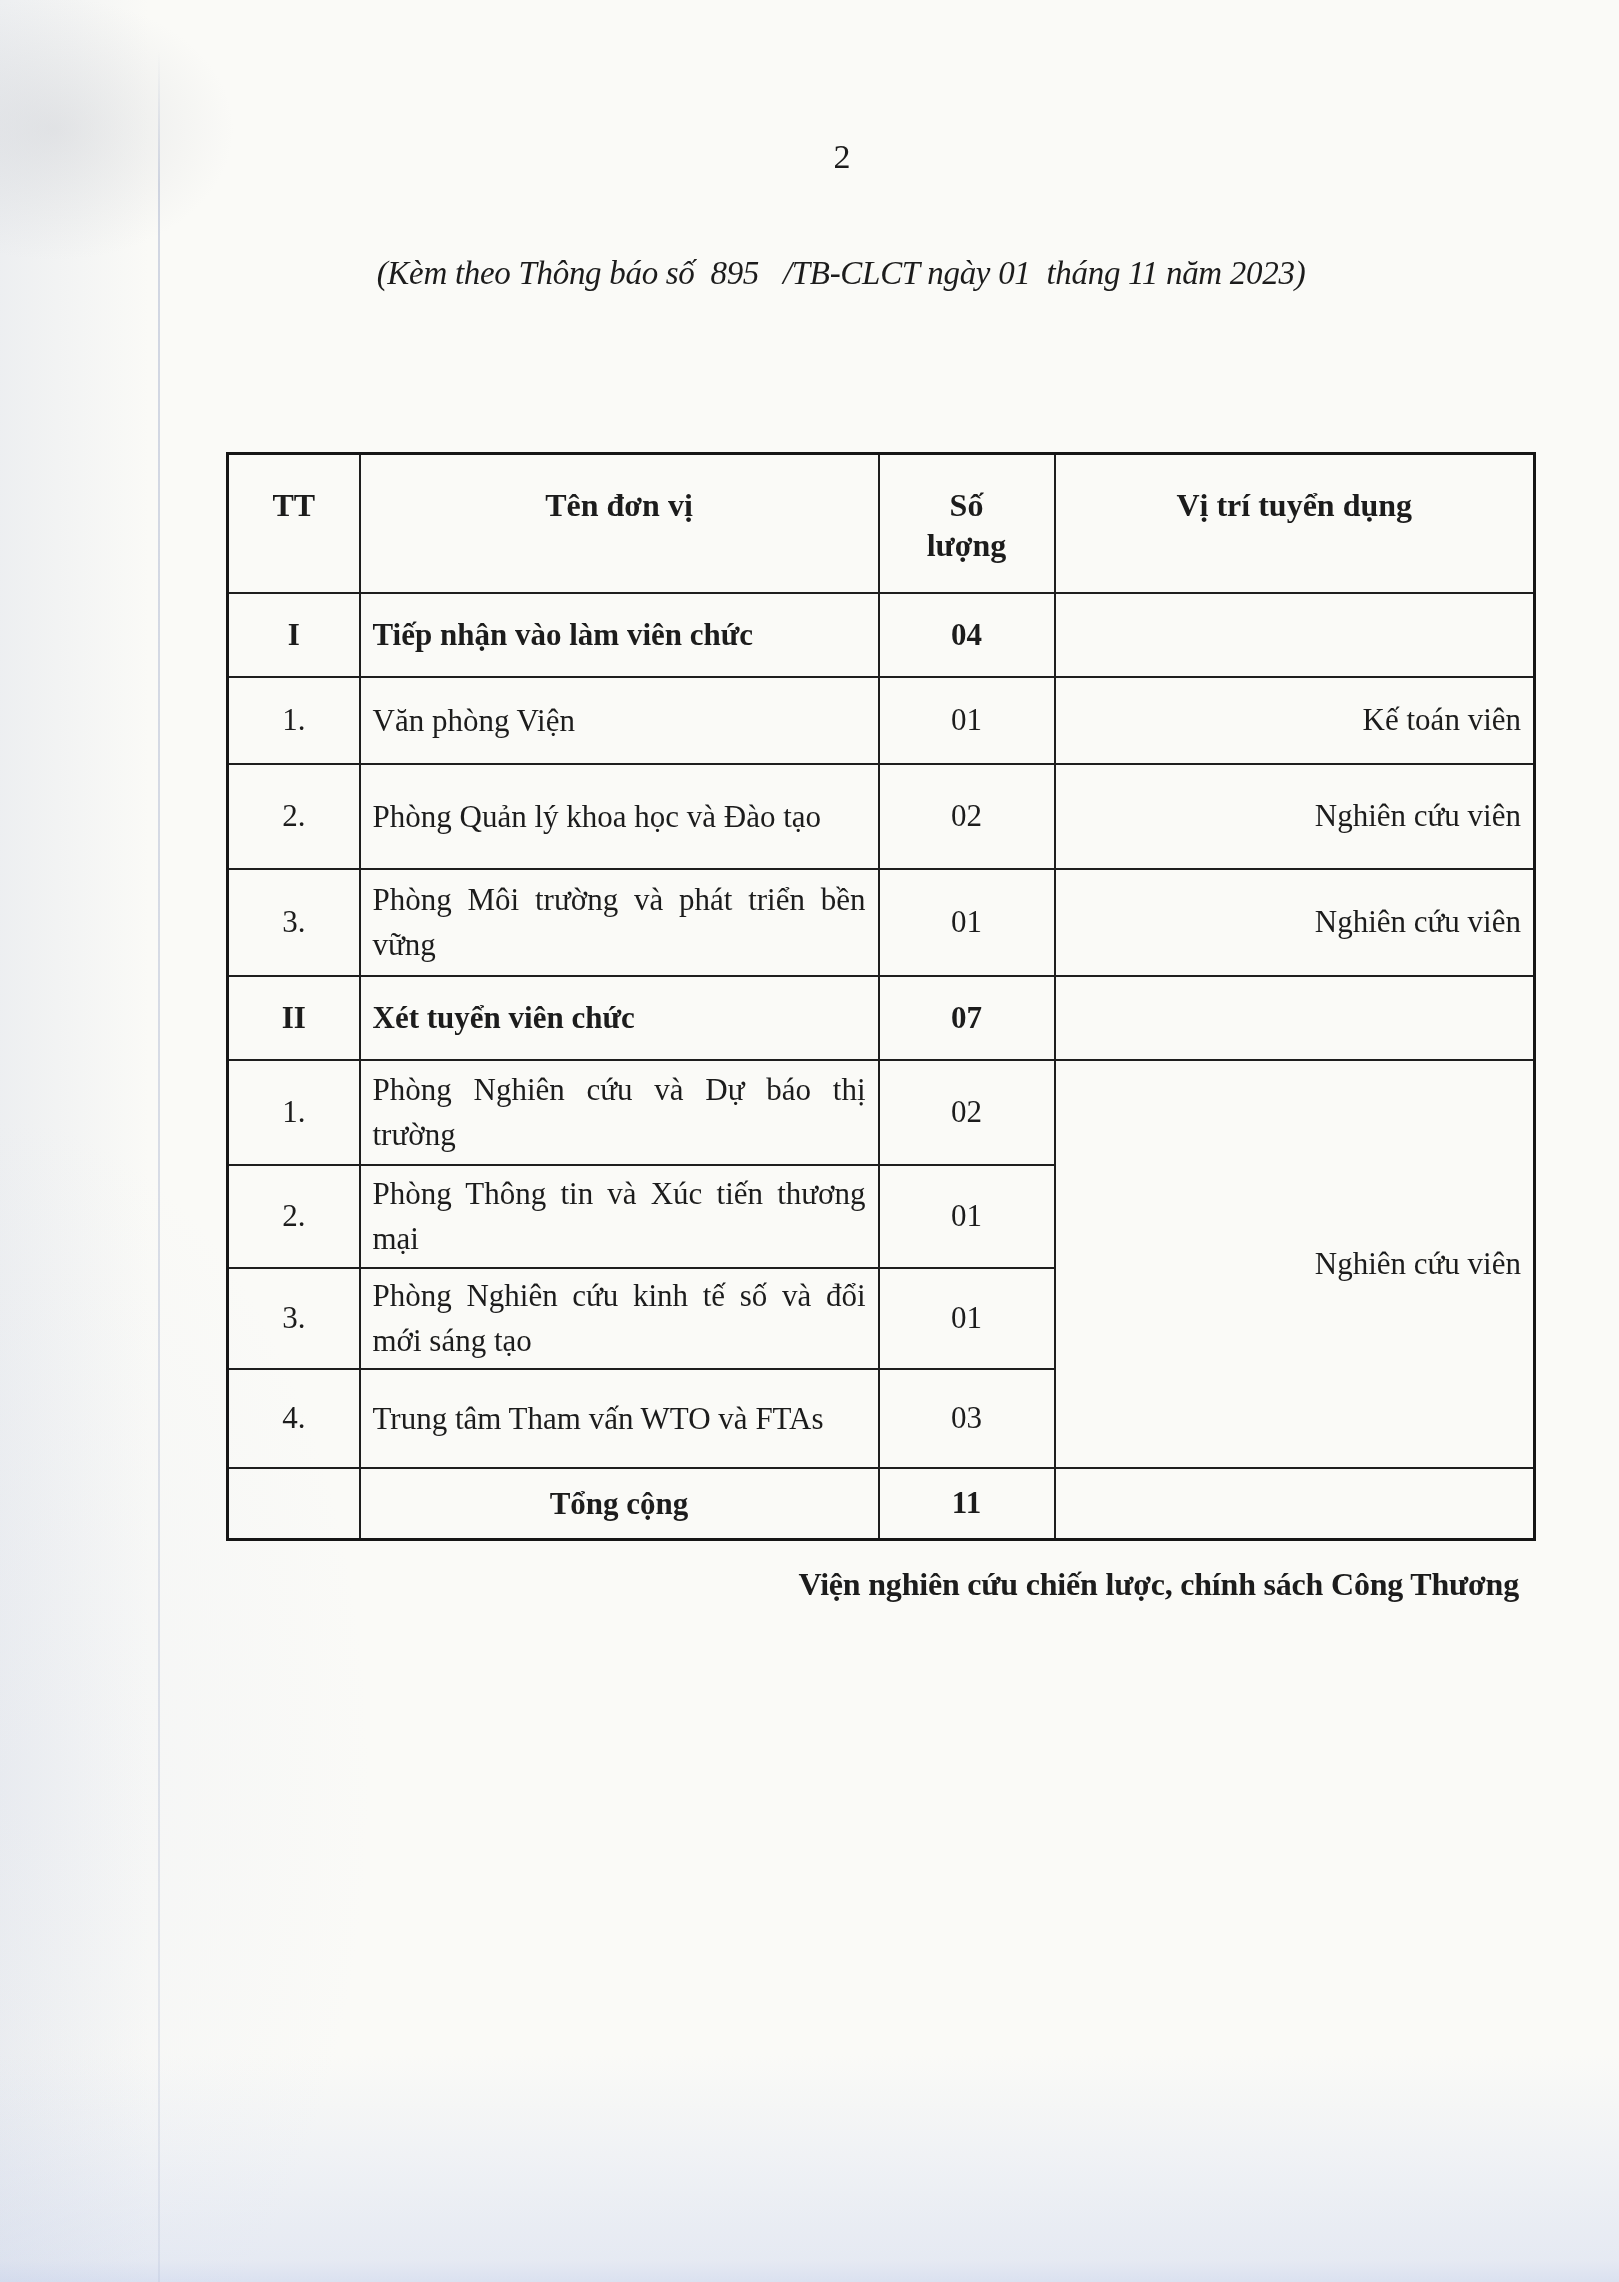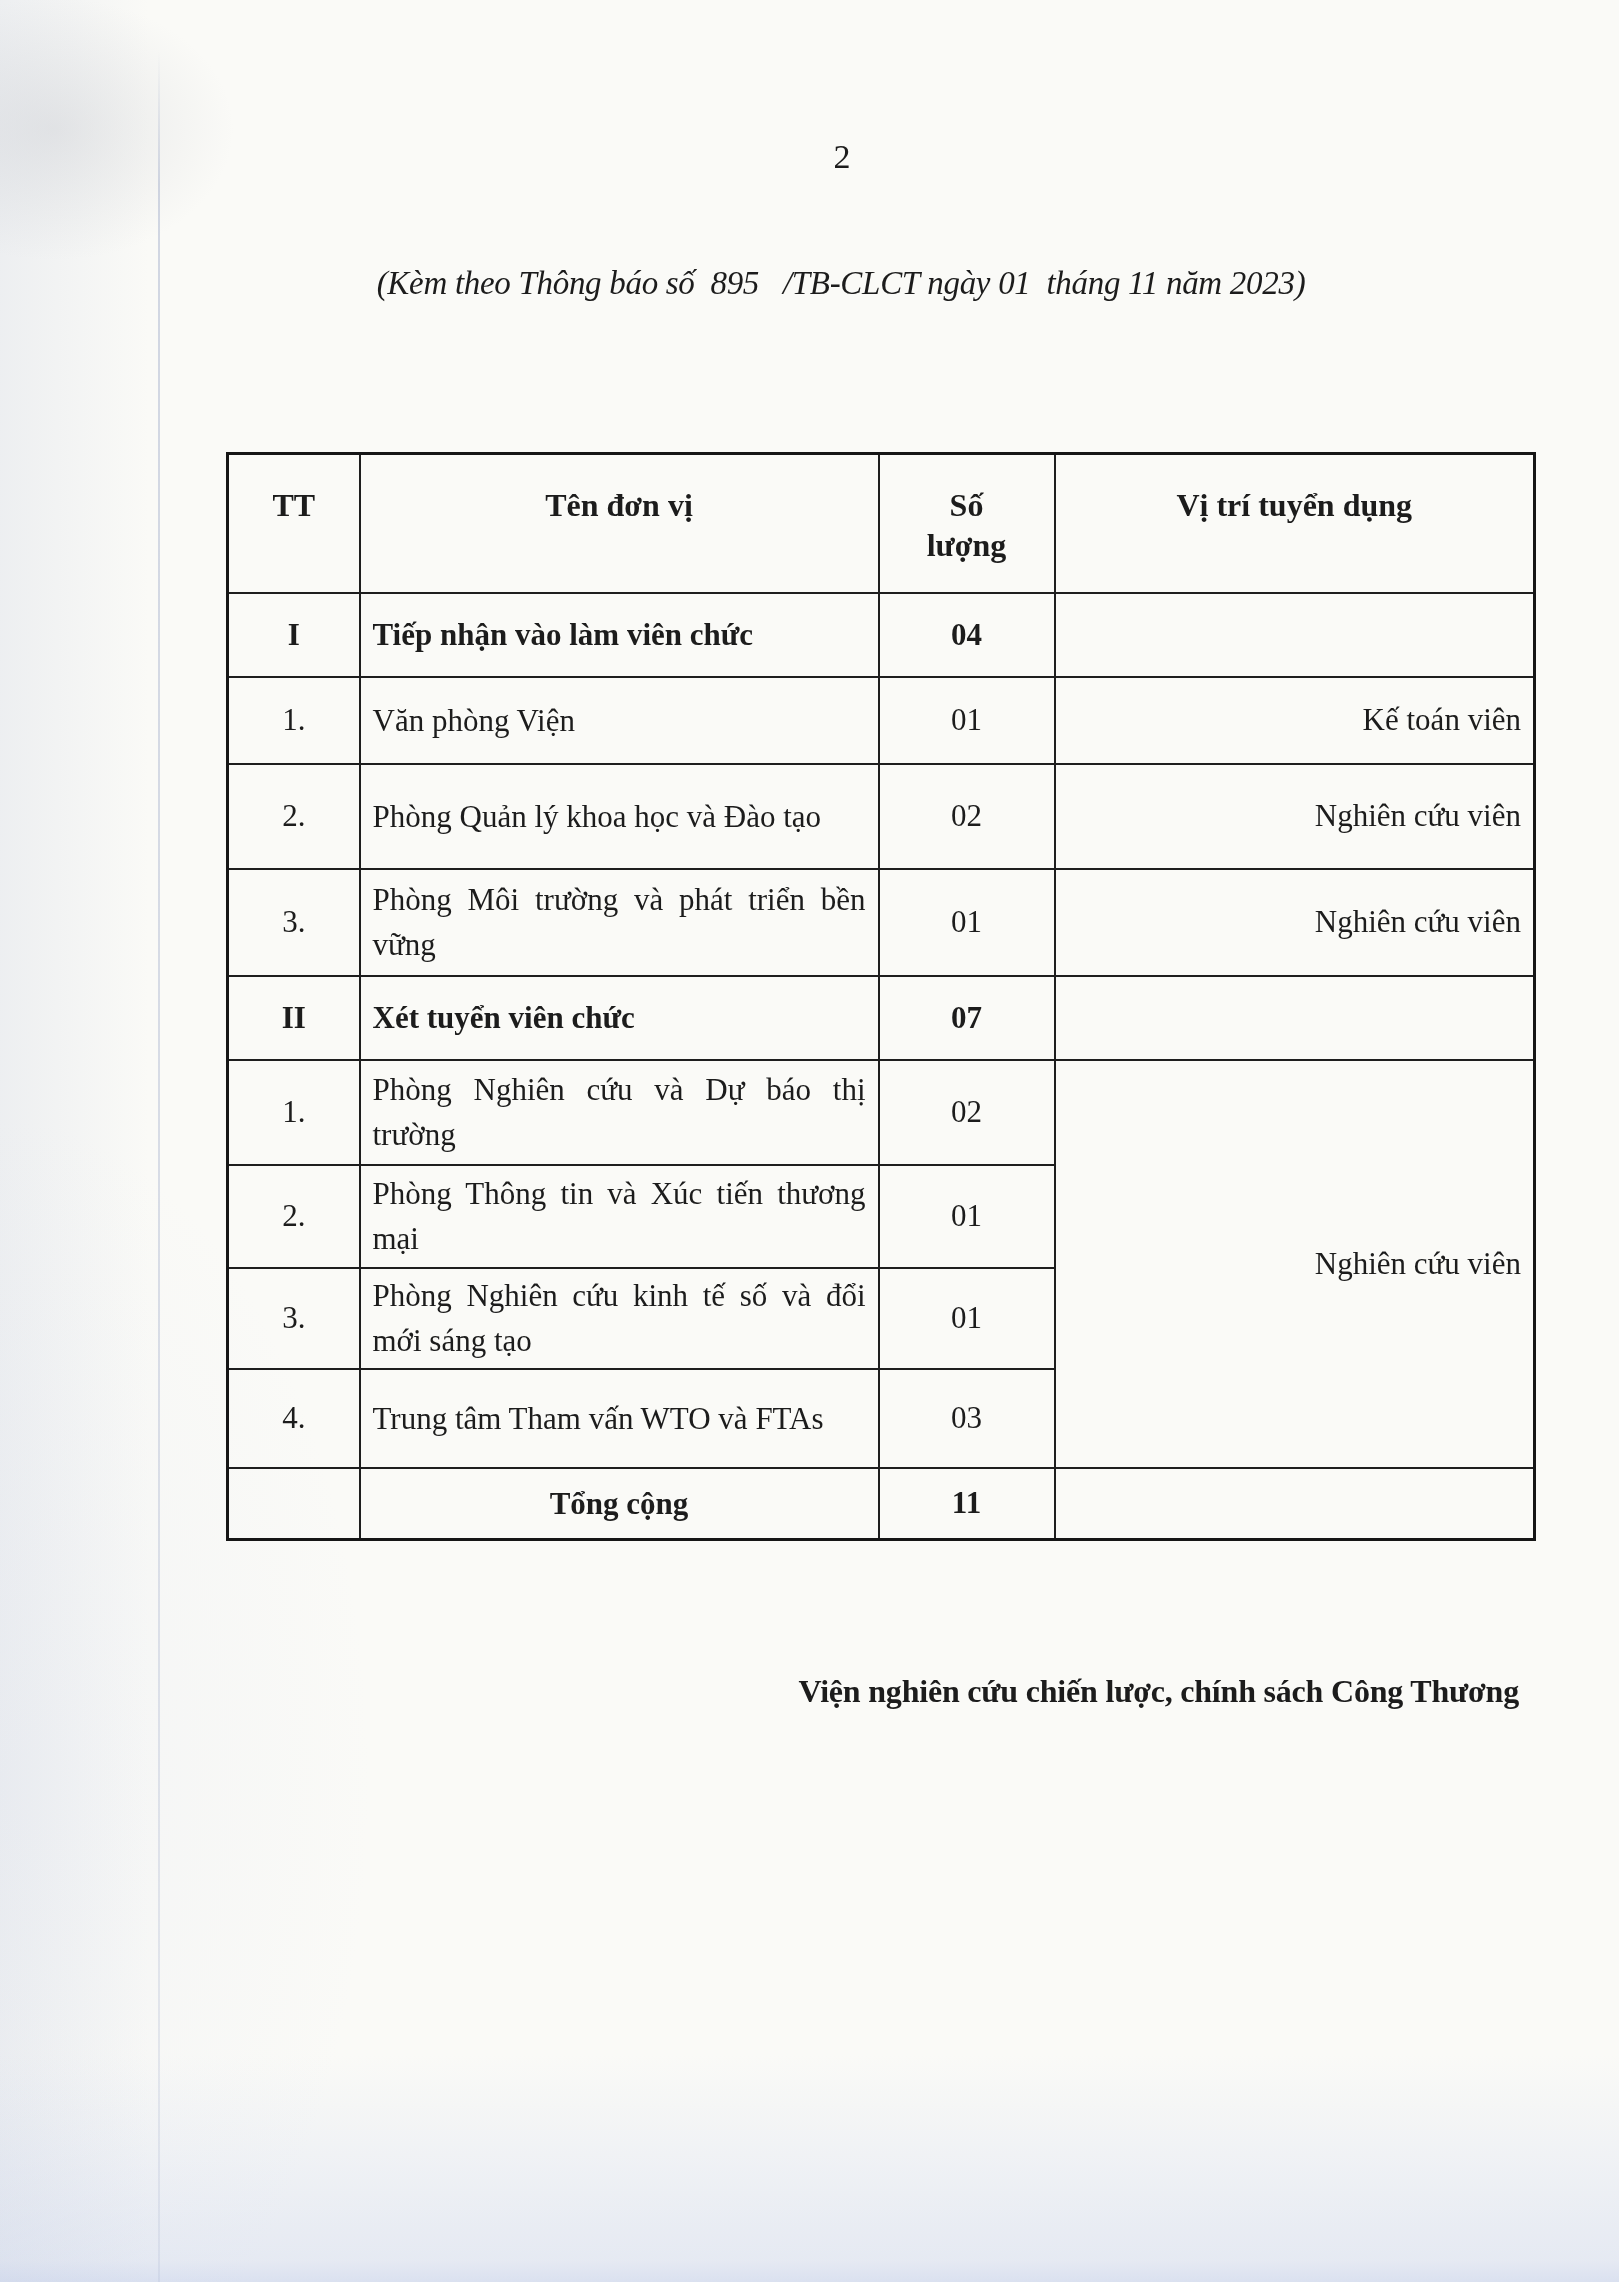--- a/index.html
+++ b/index.html
@@ -30,21 +30,21 @@
     position:absolute; top:135px; left:32px; width:1620px;
     text-align:center; font-size:34px; line-height:44px;
   }
   .title-block {
     position:absolute; top:248px; left:168px; width:1346px; text-align:center;
   }
   .title-main {
     font-weight:bold; font-size:36px; line-height:59px; letter-spacing:-0.3px;
   }
   .subtitle {
-    margin-top:13px; font-style:italic; font-size:33px; line-height:44px;
+    margin-top:3px; font-style:italic; font-size:33px; line-height:44px;
     white-space:pre-wrap; letter-spacing:-0.3px;
   }
   table.doc-table {
     position:absolute; top:452px; left:226px; width:1307px;
     border-collapse:collapse; table-layout:fixed;
     border:3px solid #161616;
     font-size:31px;
   }
   .doc-table th, .doc-table td {
     border:2px solid #1e1e1e;
@@ -69,21 +69,21 @@
   .cell-qty { text-align:center; vertical-align:middle; }
   .cell-pos { text-align:right; vertical-align:middle; }
   .cell-name {
     text-align:justify; vertical-align:middle;
     line-height:45px; padding:0 14px 0 15px;margin-left:7px;
   }
   tr.section .cell-name, tr.section .cell-qty, tr.section .cell-tt { font-weight:bold; }
   tr.total td { font-weight:bold; }
   tr.total .cell-name { text-align:center; }
   .footer-sign {
-    position:absolute; top:1670px; right:101px;
+    position:absolute; top:1563px; right:101px;
     font-weight:bold; font-size:32px; line-height:42px;
     letter-spacing:-0.2px;
   }
 </style>
 </head>
 <body>
 
 <div class="page">
 
   <div class="scan-line"></div>

